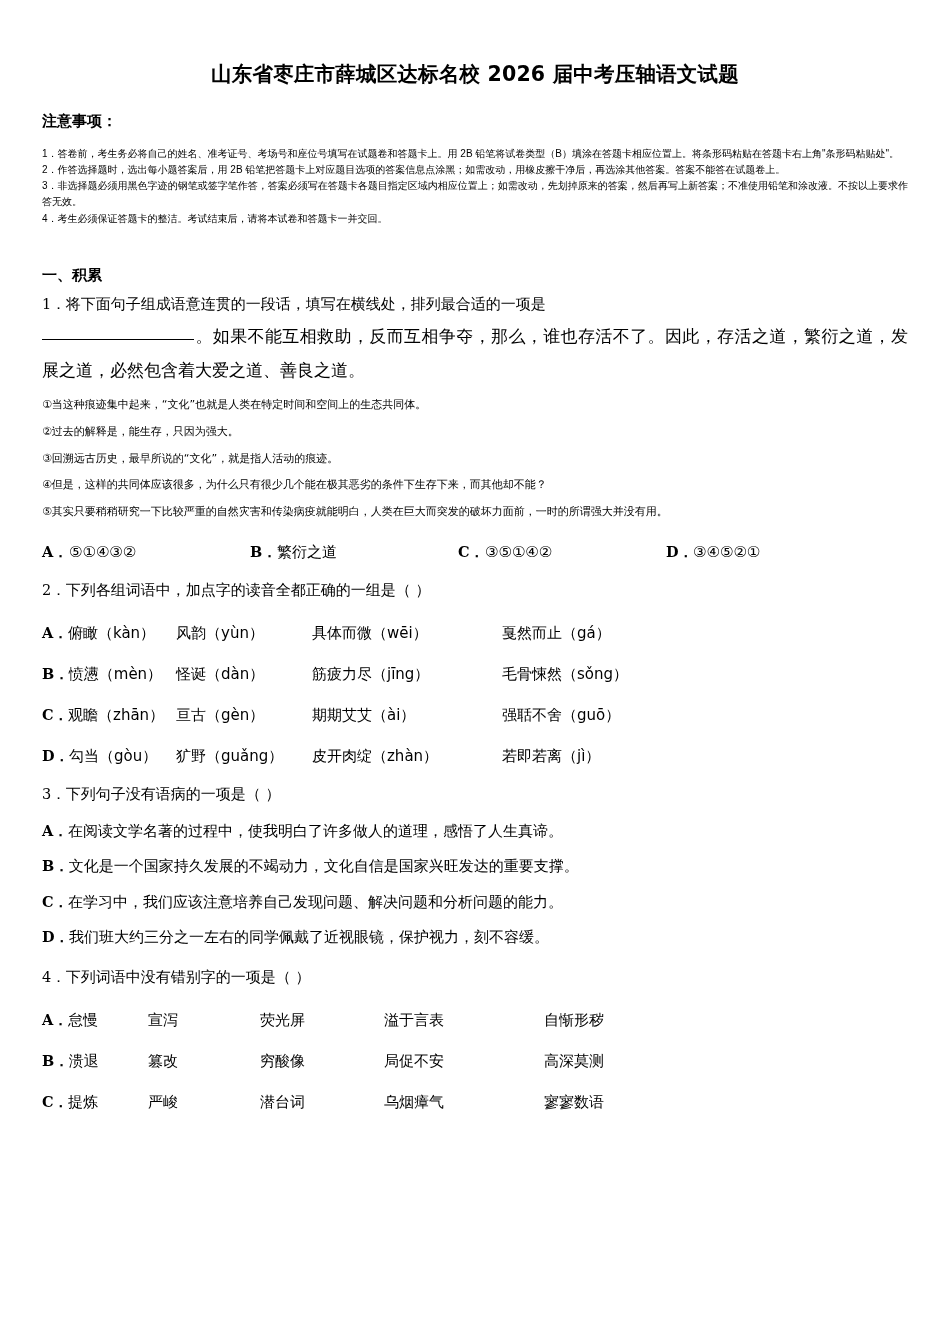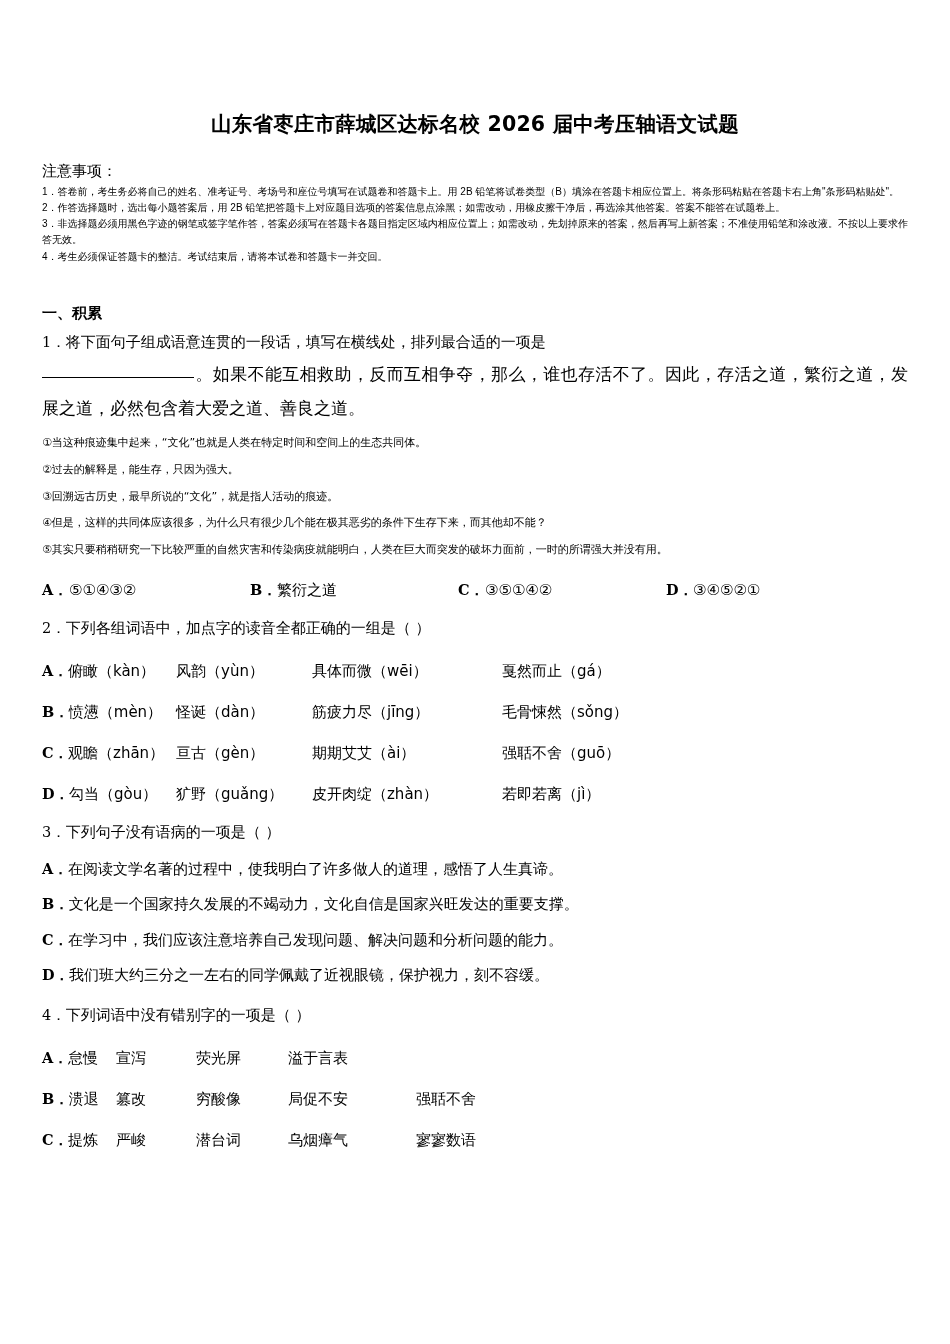--- a/index.html
+++ b/index.html
@@ -23,34 +23,34 @@
     overflow: hidden;
   }
 
   
   .doc-title {
     text-align: center;
     font-size: 20.5px;
     font-weight: bold;
     letter-spacing: 0.2px;
     margin: 0;
-    padding-top: 112px;
+    padding-top: 62px;
     line-height: 1.2;
     font-family: "DejaVu Sans", "Liberation Sans", sans-serif;
   }
 
   
   .notice {
     margin-top: 23px;
   }
   .notice-head {
     font-size: 15px;
-    font-weight: normal;
+    font-weight: bold;
     line-height: 1.55;
-    margin-bottom: 1px;
+    margin-bottom: 13px;
     font-family: "DejaVu Sans", "Liberation Sans", sans-serif;
   }
   .notice-item {
     font-size: 10px;
     line-height: 1.62;
     text-align: justify;
     text-justify: inter-ideograph;
     margin: 0;
     font-family: Liberation Sans, sans-serif;
   }
@@ -127,20 +127,21 @@
     align-items: baseline;
   }
   .grid-4col {
     grid-template-columns: 208px 208px 208px auto;
   }
   .grid-q2 {
     grid-template-columns: 134px 136px 190px auto;
   }
   .grid-q4 {
     grid-template-columns: 74px 80px 92px 128px auto;
+    gap: 32px;
   }
   .cell { white-space: nowrap; }
   .circled {
     font-family: "DejaVu Sans", "Liberation Sans", sans-serif;
     letter-spacing: 0px;
   }
   .q1-answers .opt-label { min-width: 27px; }
 </style>
 </head>
 <body>
@@ -217,27 +218,28 @@
   </div>
 
   <div style="margin-top:16px;">
     <p class="q-stem"><span class="q-num">4．</span><span>下列词语中没有错别字的一项是（    ）</span></p>
 
     <div class="opt-grid grid-q4">
       <div class="cell"><span class="opt-label">A．</span><span>怠慢</span></div>
       <div class="cell">宣泻</div>
       <div class="cell">荧光屏</div>
       <div class="cell">溢于言表</div>
+      <div class="cell">自惭形秽</div>
     </div>
     <div class="opt-grid grid-q4">
       <div class="cell"><span class="opt-label">B．</span><span>溃退</span></div>
       <div class="cell">篡改</div>
       <div class="cell">穷酸像</div>
       <div class="cell">局促不安</div>
-      <div class="cell">强聒不舍</div>
+      <div class="cell">高深莫测</div>
     </div>
     <div class="opt-grid grid-q4">
       <div class="cell"><span class="opt-label">C．</span><span>提炼</span></div>
       <div class="cell">严峻</div>
       <div class="cell">潜台词</div>
       <div class="cell">乌烟瘴气</div>
       <div class="cell">寥寥数语</div>
     </div>
   </div>
 

